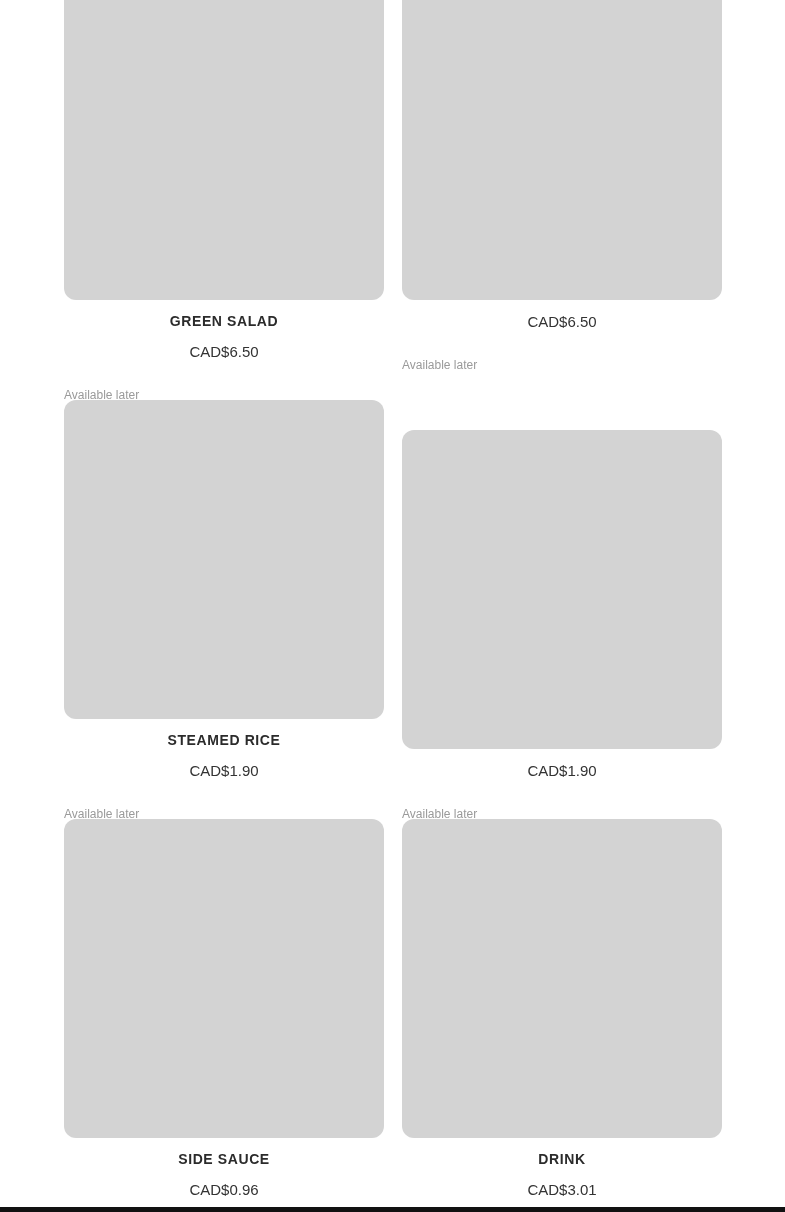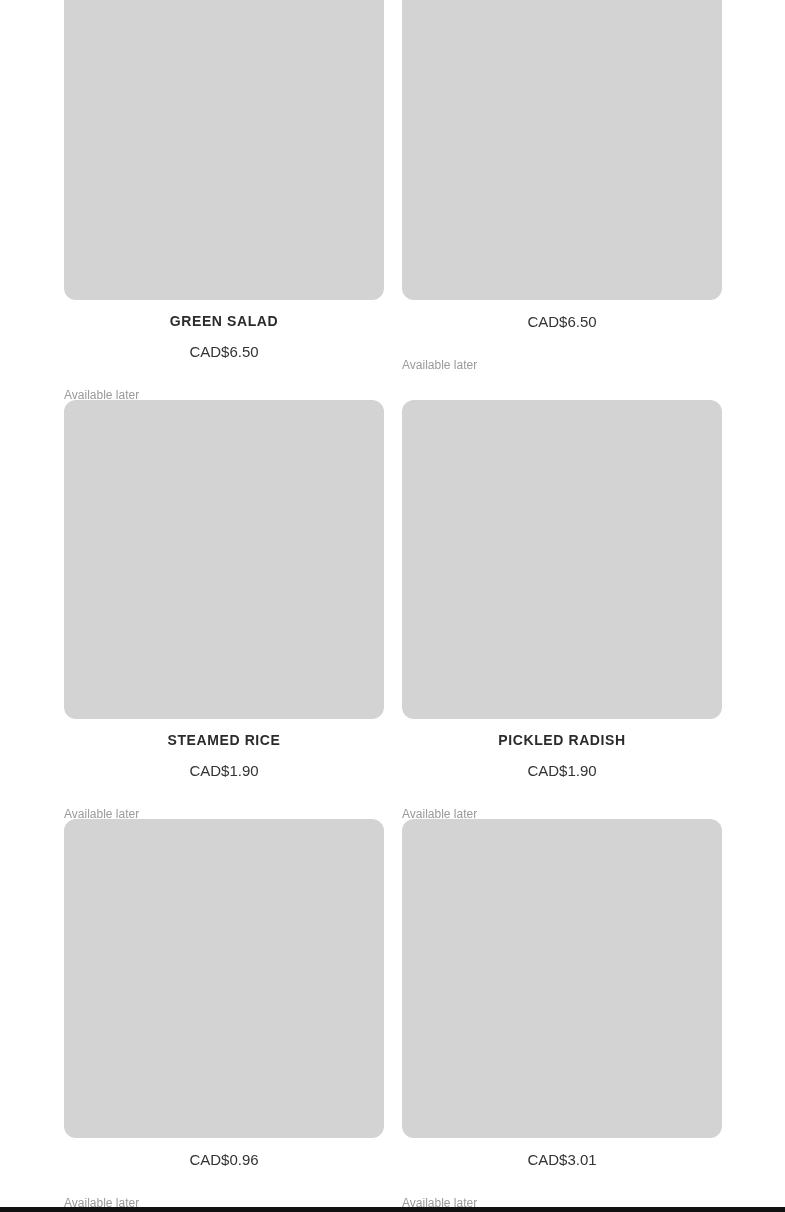--- a/index.html
+++ b/index.html
@@ -119,37 +119,38 @@
 
     <div class="product-card">
       <div class="product-thumb"></div>
       <span class="product-title">STEAMED RICE</span>
       <span class="product-price">CAD$1.90</span>
       <span class="product-availability">Available later</span>
     </div>
 
     <div class="product-card">
       <div class="product-thumb"></div>
-      <span class="product-title">PICKLED RADISH</span>
       <span class="product-price">CAD$1.90</span>
       <span class="product-availability">Available later</span>
     </div>
 
   </div>
 
   <div class="product-row" id="row-3">
 
     <div class="product-card">
       <div class="product-thumb"></div>
+      <span class="product-title">SIDE SAUCE</span>
       <span class="product-price">CAD$0.96</span>
       <span class="product-availability">Available later</span>
     </div>
 
     <div class="product-card">
       <div class="product-thumb"></div>
+      <span class="product-title">DRINK</span>
       <span class="product-price">CAD$3.01</span>
       <span class="product-availability">Available later</span>
     </div>
 
   </div>
 
   <div id="bottom-bar"></div>
 
 </div>
 

